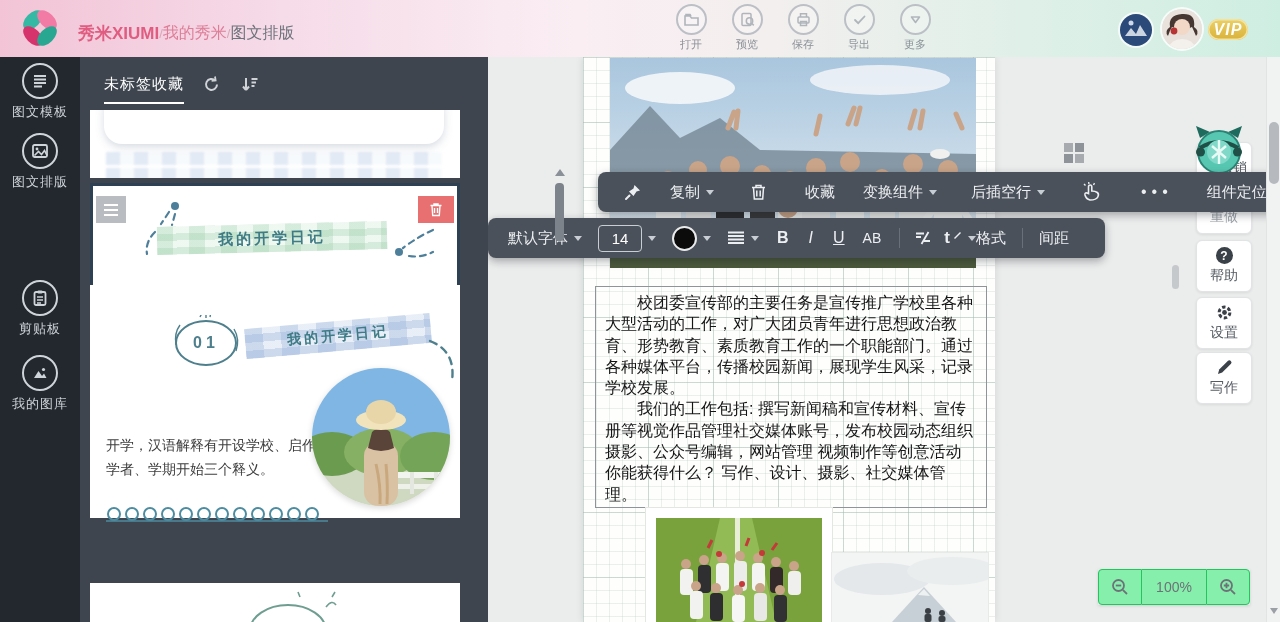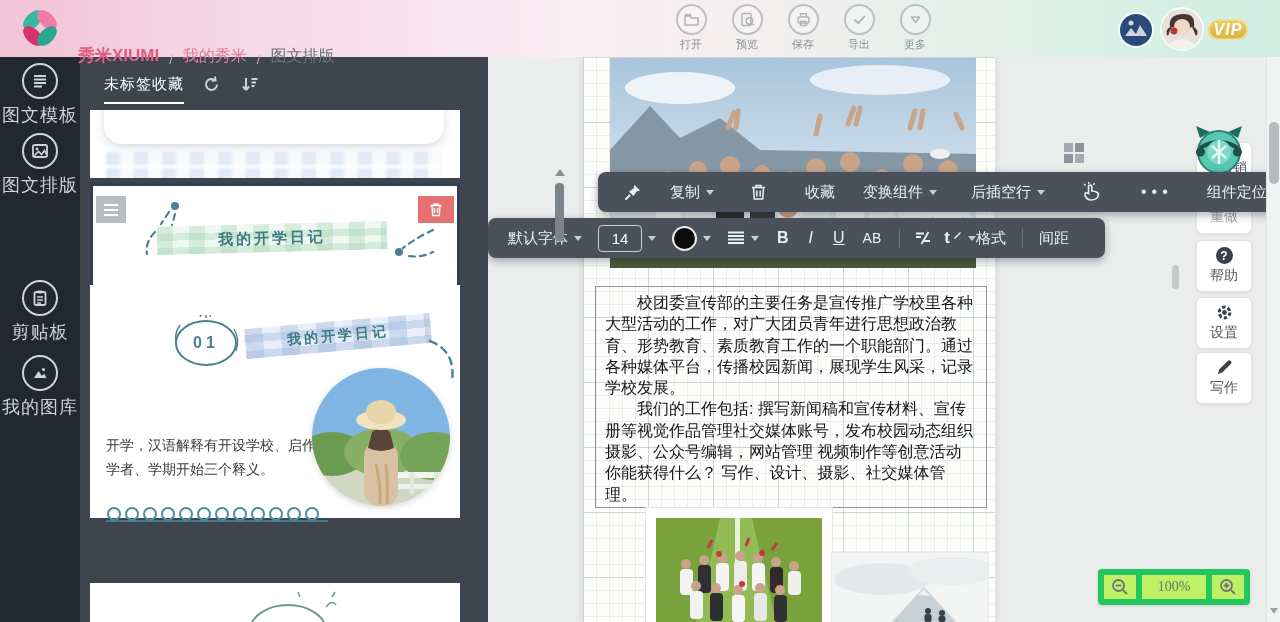--- a/index.html
+++ b/index.html
@@ -4,40 +4,40 @@
 <style>
   * { margin:0; padding:0; box-sizing:border-box; }
   html,body { width:1280px; height:622px; overflow:hidden; }
   body { font-family:"Liberation Sans","DejaVu Sans",sans-serif; background:#ebecec; position:relative; }
   .abs { position:absolute; }
 
   
   .topbar { position:absolute; left:0; top:0; width:1280px; height:57px; z-index:30;
     background:linear-gradient(90deg,#f2c4d6 0%,#f6dbe8 22%,#faeef3 45%,#f3efee 60%,#dff0e8 80%,#cfeee2 100%); }
   .logo { position:absolute; left:18px; top:6px; width:44px; height:44px; }
-  .crumbs { position:absolute; left:78px; top:0; height:67px; display:flex; align-items:flex-end; gap:10px; font-size:16px; }
+  .crumbs { position:absolute; left:78px; top:0; height:67px; display:flex; align-items:center; font-size:16px; }
   .crumb-brand { color:#e05c80; font-weight:bold; font-size:17px; }
   .crumb-sep { color:#d8a7b8; font-size:13px; }
   .crumb-l1 { color:#dd7e98; }
   .crumb-l2 { color:#6d737b; }
   .top-actions { position:absolute; left:663px; top:4px; display:flex; }
   .top-action { width:56px; display:flex; flex-direction:column; align-items:center; cursor:pointer; }
   .top-action .cir { width:31px; height:31px; border:2px solid #bcc0c6; border-radius:50%; display:flex; align-items:center; justify-content:center; background:rgba(255,255,255,.25); }
   .top-action .lbl { font-size:11px; color:#8a9097; margin-top:2px; }
   .avatar1 { position:absolute; left:1120px; top:14px; width:32px; height:32px; border-radius:50%; overflow:hidden; box-shadow:0 0 0 2px rgba(255,255,255,.7); }
   .avatar2 { position:absolute; left:1162px; top:9px; width:40px; height:40px; border-radius:50%; overflow:hidden; box-shadow:0 0 0 2px rgba(255,255,255,.8); }
   .vip { position:absolute; left:1208px; top:19px; width:40px; height:21px; border-radius:11px;
     background:linear-gradient(#ecd066,#d9b23a); color:#fff; font-size:16px; font-weight:bold; font-style:italic;
     display:flex; align-items:center; justify-content:center; letter-spacing:1px; box-shadow:inset 0 0 0 1.5px #f4e3a0; }
 
   
   .iconbar { position:absolute; left:0; top:57px; width:80px; height:565px; background:#23272e; z-index:25; }
   .nav-item { position:absolute; left:0; width:80px; height:66px; display:flex; flex-direction:column; align-items:center; cursor:pointer; }
   .nav-item .nicir { width:36px; height:36px; border:2px solid #cfd4da; border-radius:50%; display:flex; align-items:center; justify-content:center; }
-  .nav-item .nlbl { font-size:18px; color:#ced3d9; margin-top:4px; letter-spacing:1px; }
+  .nav-item .nlbl { font-size:13px; color:#ced3d9; margin-top:4px; letter-spacing:1px; }
   .nav-item.active { background:#3d444e; height:68px; padding-top:4px; }
   .nav-item.active .nicir { background:#fff; border-color:#fff; position:relative; }
 
   
   .panel { position:absolute; left:80px; top:57px; width:408px; height:565px; background:#3e454e; z-index:20; }
   .panel-tab { position:absolute; left:24px; top:18px; color:#fff; font-size:15px; letter-spacing:1px; padding-bottom:8px; border-bottom:2px solid #fff; cursor:pointer; }
   .panel-icon { position:absolute; top:18px; cursor:pointer; }
   .card { position:absolute; left:10px; width:370px; background:#fff; }
   .card1 { top:53px; height:68px; overflow:hidden; }
   .card1-inner { position:absolute; left:14px; top:-18px; width:340px; height:52px; background:#fff; border-radius:18px; box-shadow:0 3px 8px rgba(90,110,140,.25); }
@@ -101,21 +101,21 @@
   .rail-card { position:absolute; left:1196px; width:56px; background:#fff; border:1px solid #e2e3e5; border-radius:6px;
     display:flex; flex-direction:column; align-items:center; justify-content:center; gap:3px; cursor:pointer;
     box-shadow:0 1px 3px rgba(0,0,0,.08); z-index:3; color:#565c63; font-size:14px; }
   .rail-muted { color:#9aa0a6; }
   .mascot { position:absolute; left:1192px; top:124px; width:54px; height:54px; z-index:6; cursor:pointer; }
   .grid-ico { position:absolute; left:1062px; top:141px; z-index:3; cursor:pointer; }
   .mini-pill { position:absolute; left:1172px; top:265px; width:7px; height:24px; background:#c6c9cc; border-radius:4px; z-index:3; cursor:pointer; }
 
   
   .zoombar { position:absolute; left:1098px; top:569px; display:flex; z-index:8; box-shadow:0 1px 3px rgba(0,0,0,.12); }
-  .zbtn { height:36px; background:#bef264; border:6px solid #22c55e; display:flex; align-items:center; justify-content:center; cursor:pointer;font-family:Liberation Serif, serif; }
+  .zbtn { height:36px; background:#86efac; border:1px solid #22c55e; display:flex; align-items:center; justify-content:center; cursor:pointer; }
   .zout { width:44px; border-radius:4px 0 0 4px; }
   .zlvl { width:64px; border-left:none; border-right:none; font-size:14px; color:#6d7278; cursor:default; }
   .zin { width:44px; border-radius:0 4px 4px 0; }
 
   
   .vscroll { position:absolute; right:0; top:57px; width:14px; height:565px; background:#f1f2f2; border-left:1px solid #e2e3e3; z-index:15; }
   .vthumb { position:absolute; left:2px; top:65px; width:10px; height:62px; background:#b6babf; border-radius:5px; cursor:pointer; }
   .varrow { position:absolute; left:3px; bottom:8px; width:0; height:0; border-left:4px solid transparent; border-right:4px solid transparent; border-top:6px solid #9aa0a6; cursor:pointer; }
 </style>
 </head>

